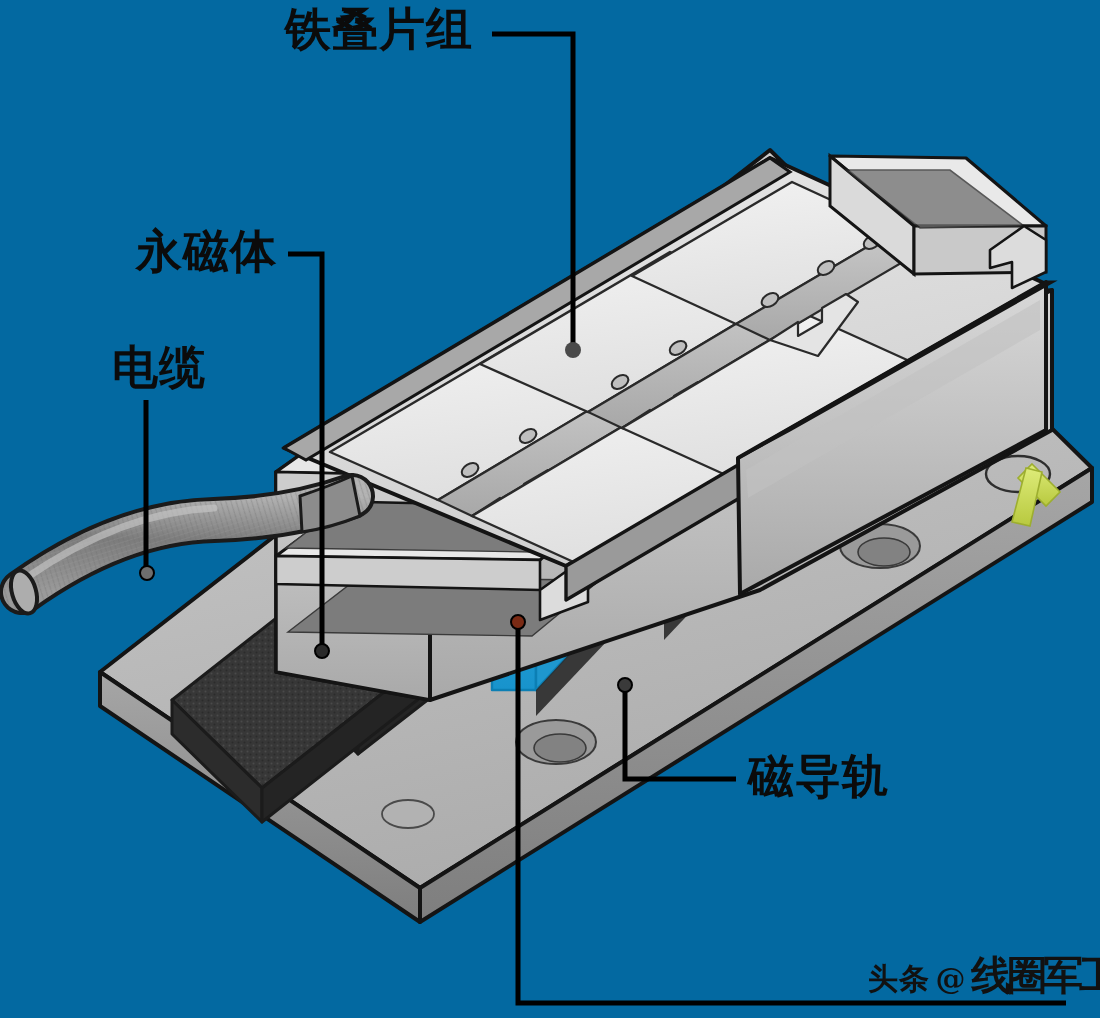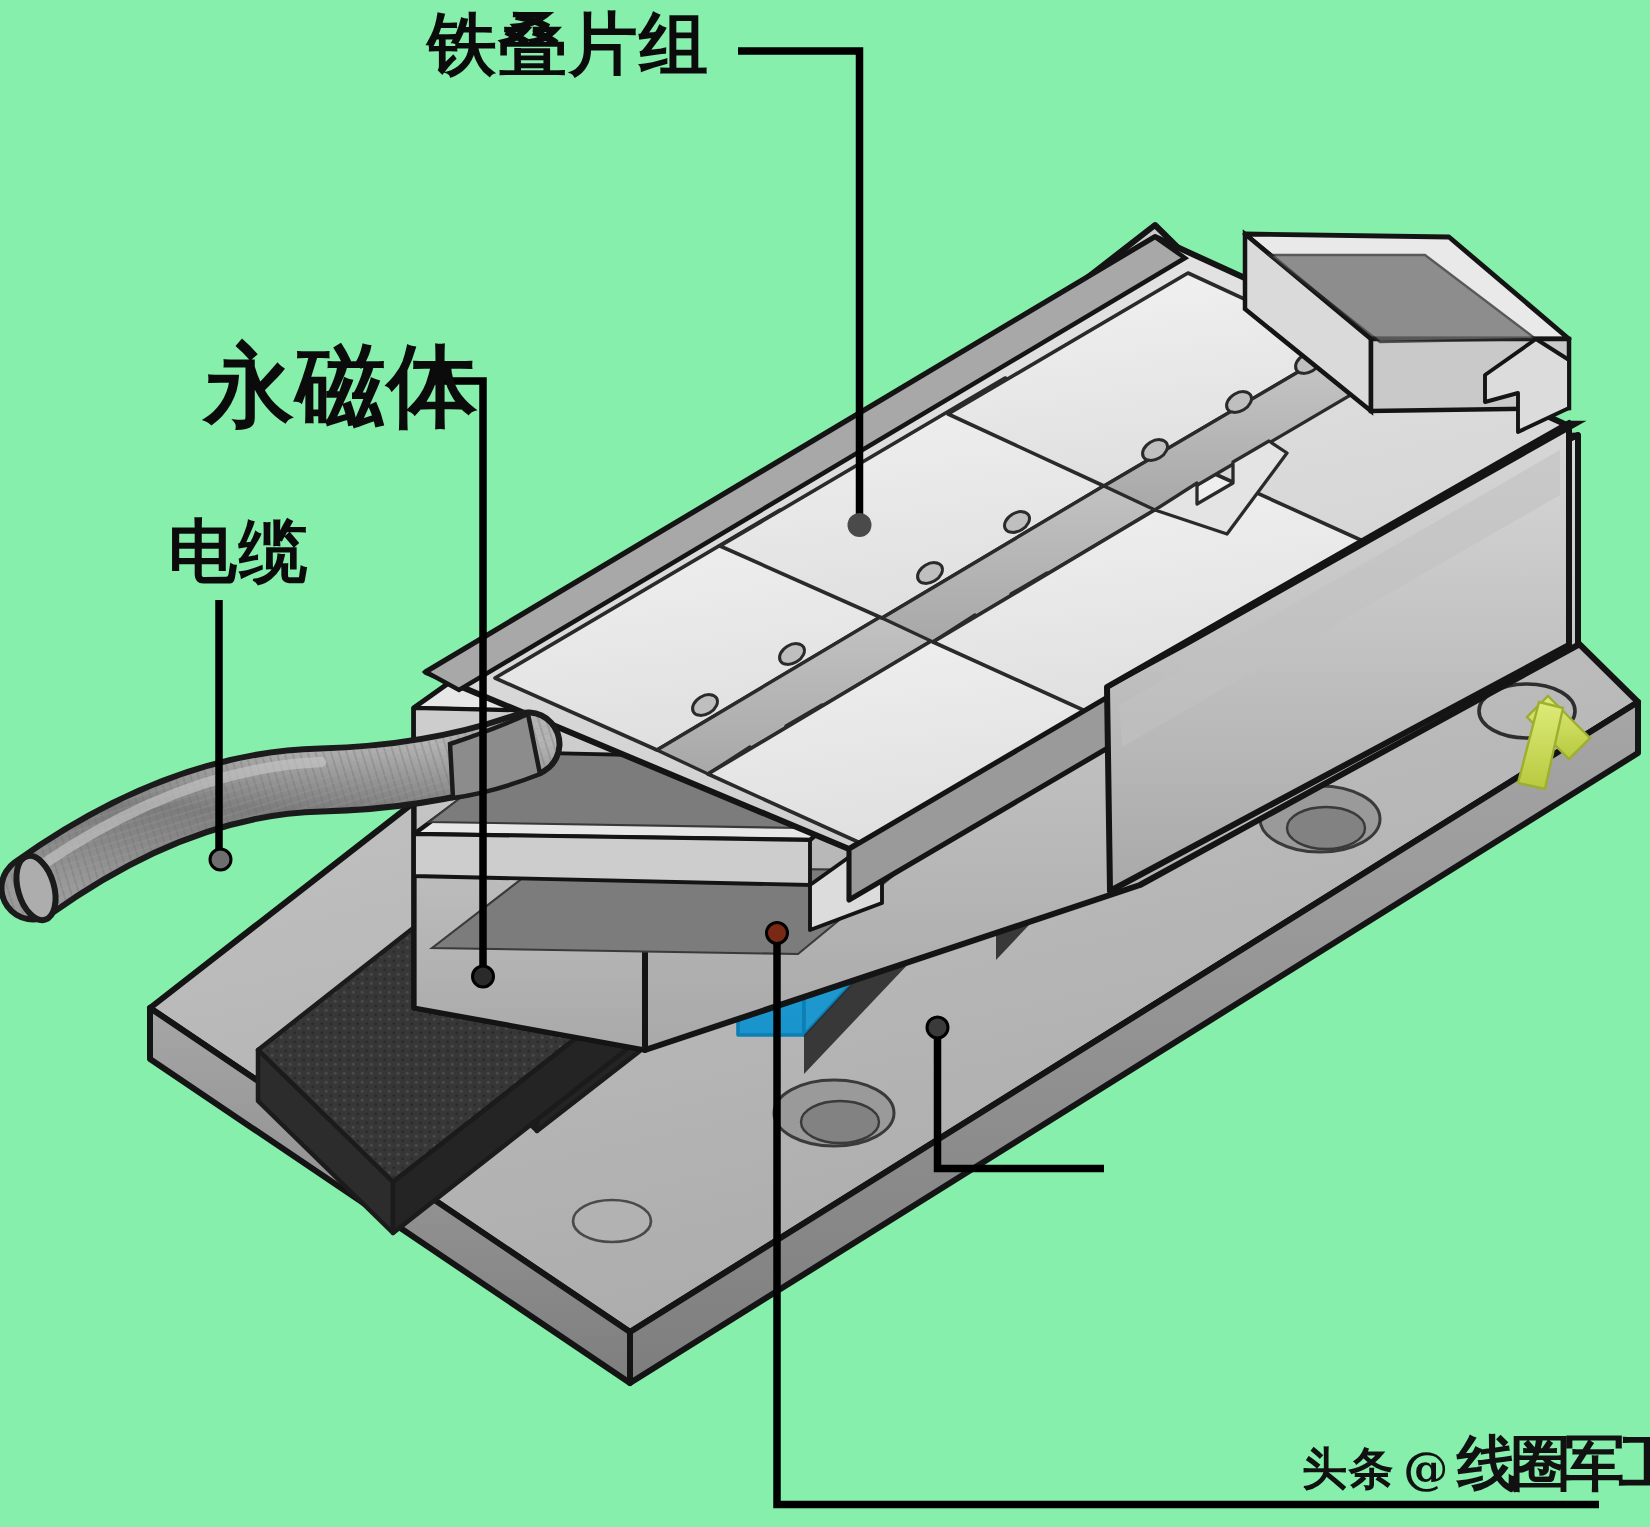--- a/index.html
+++ b/index.html
@@ -1,32 +1,32 @@
 <!DOCTYPE html>
 <html><head>
 <meta charset="utf-8">
 <style>
   html,body{margin:0;padding:0;background:#ffffff;}
   body{
     width:1100px;height:1018px;overflow:hidden;
     font-family:"DejaVu Sans","Liberation Sans",sans-serif;
   }
-  #stage{position:relative;width:1100px;height:1018px;background:#86efac;}
+  #stage{position:relative;width:1100px;height:1018px;background:#0369a1;}
   svg#art{position:absolute;inset:0;width:1100px;height:1018px;display:block;}
   .lbl{
     position:absolute;
     font-family:"DejaVu Serif","Liberation Serif",serif;
     font-weight:700;
     color:#0b0b0b;
     white-space:nowrap;
     letter-spacing:1px;
     line-height:1;
   }
   #lbl-stack{left:285px;top:6px;font-size:46px;}
-  #lbl-magnet{left:136px;top:228px;font-size:60px;}
+  #lbl-magnet{left:136px;top:228px;font-size:46px;}
   #lbl-cable{left:112px;top:344px;font-size:46px;}
   #lbl-rail{left:748px;top:753px;font-size:46px;}
   .wm{
     position:absolute;left:868px;top:948px;
     font-family:"DejaVu Serif","Liberation Serif",serif;
     font-weight:700;color:#111;white-space:nowrap;
   }
   .wm .small{font-size:30px;letter-spacing:1px;margin-top:40px;}
   .wm .at{font-size:30px;}
   .wm .big{font-size:40px;letter-spacing:-4px;}
@@ -243,20 +243,21 @@
       <circle cx="518" cy="622" r="7" fill="#7A2A14" stroke="#000" stroke-width="2"></circle>
     </g>
   </svg>
 
   <div class="lbl" id="lbl-stack">铁叠片组</div>
 
   <div class="lbl" id="lbl-magnet">永磁体</div>
 
   <div class="lbl" id="lbl-cable">电缆</div>
 
+  <div class="lbl" id="lbl-rail">磁导轨</div>
 
   <div class="wm">
     <span class="small">头条</span>
     <span class="at">@</span>
     <span class="big">线圈军工</span>
   </div>
 
 </div>
 
 </body></html>

